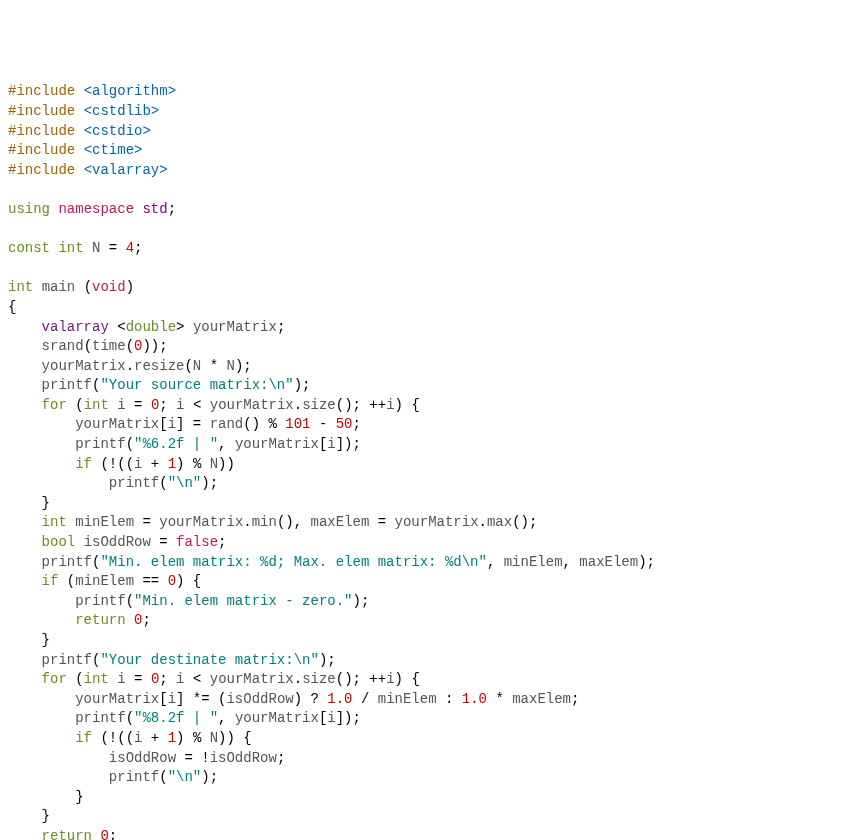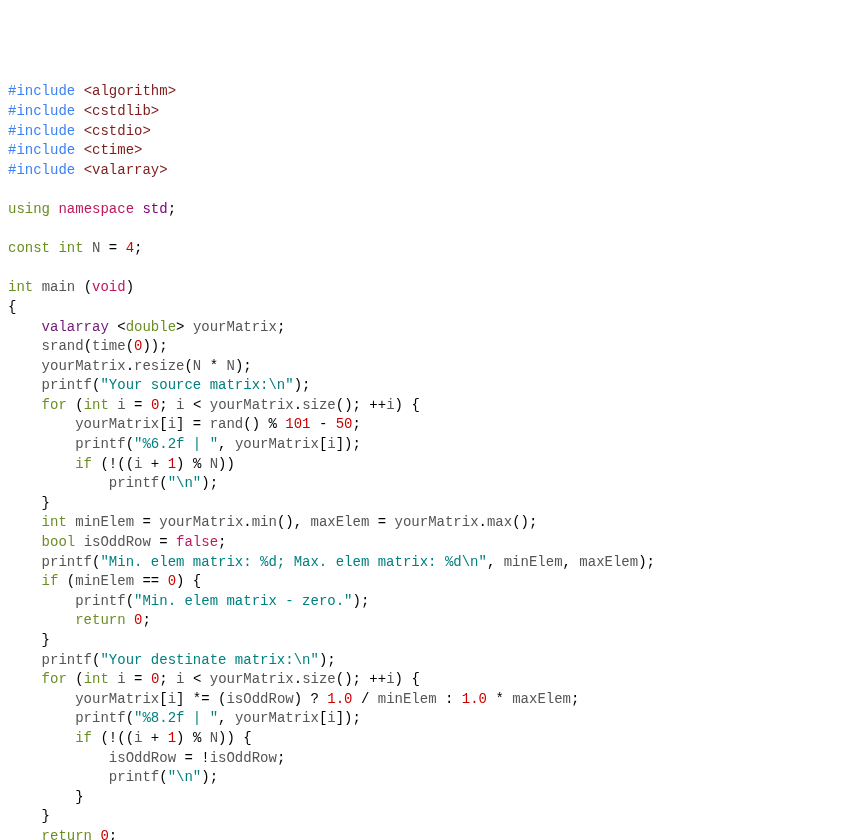--- a/index.html
+++ b/index.html
@@ -6,31 +6,31 @@
     margin: 0;
     padding: 4px 8px;
     background: #ffffff;
     font-family: "Courier New", Courier, monospace;
     font-size: 14px;
     line-height: 1.4;
     color: #000;
     white-space: pre;
   }
   .line { display: block; }
-  .kw-preproc { color: #3b82f6; }      
+  .kw-preproc { color: #a16207; }      
   .kw-green   { color: #6b8e23; text-align: center; }      
   .kw-type    { color: #701a75; }      
   .kw-purple  { color: #be185d; }      
   .std        { color: #800080; }      
   .ident      { color: #555555; }
   .string     { color: #008080; }      
   .num        { color: #cc0000; }      
   .punct      { color: #000000; }
   .brace      { color: #000000; }
-  .header     { color: #7f1d1d; }      
+  .header     { color: #0369a1; }      
 </style>
 </head>
 <body>
 
 
 
 <div id="code-container"><span class="line"><span class="kw-preproc">#include</span><span class="punct"> </span><span class="header">&lt;algorithm&gt;</span></span><span class="line"><span class="kw-preproc">#include</span><span class="punct"> </span><span class="header">&lt;cstdlib&gt;</span></span><span class="line"><span class="kw-preproc">#include</span><span class="punct"> </span><span class="header">&lt;cstdio&gt;</span></span><span class="line"><span class="kw-preproc">#include</span><span class="punct"> </span><span class="header">&lt;ctime&gt;</span></span><span class="line"><span class="kw-preproc">#include</span><span class="punct"> </span><span class="header">&lt;valarray&gt;</span></span><span class="line">&nbsp;</span><span class="line"><span class="kw-green">using</span><span class="punct"> </span><span class="kw-purple">namespace</span><span class="punct"> </span><span class="std">std</span><span class="punct">;</span></span><span class="line">&nbsp;</span><span class="line"><span class="kw-green">const</span><span class="punct"> </span><span class="kw-green">int</span><span class="punct"> </span><span class="ident">N</span><span class="punct"> = </span><span class="num">4</span><span class="punct">;</span></span><span class="line">&nbsp;</span><span class="line"><span class="kw-green">int</span><span class="punct"> </span><span class="ident">main</span><span class="punct"> (</span><span class="kw-purple">void</span><span class="punct">)</span></span><span class="line"><span class="brace">{</span></span><span class="line"><span class="punct">    </span><span class="kw-type">valarray</span><span class="punct"> &lt;</span><span class="kw-green">double</span><span class="punct">&gt; </span><span class="ident">yourMatrix</span><span class="punct">;</span></span><span class="line"><span class="punct">    </span><span class="ident">srand</span><span class="punct">(</span><span class="ident">time</span><span class="punct">(</span><span class="num">0</span><span class="punct">));</span></span><span class="line"><span class="punct">    </span><span class="ident">yourMatrix</span><span class="punct">.</span><span class="ident">resize</span><span class="punct">(</span><span class="ident">N</span><span class="punct"> * </span><span class="ident">N</span><span class="punct">);</span></span><span class="line"><span class="punct">    </span><span class="ident">printf</span><span class="punct">(</span><span class="string">"Your source matrix:\n"</span><span class="punct">);</span></span><span class="line"><span class="punct">    </span><span class="kw-green">for</span><span class="punct"> (</span><span class="kw-green">int</span><span class="punct"> </span><span class="ident">i</span><span class="punct"> = </span><span class="num">0</span><span class="punct">; </span><span class="ident">i</span><span class="punct"> &lt; </span><span class="ident">yourMatrix</span><span class="punct">.</span><span class="ident">size</span><span class="punct">(); ++</span><span class="ident">i</span><span class="punct">) {</span></span><span class="line"><span class="punct">        </span><span class="ident">yourMatrix</span><span class="punct">[</span><span class="ident">i</span><span class="punct">] = </span><span class="ident">rand</span><span class="punct">() % </span><span class="num">101</span><span class="punct"> - </span><span class="num">50</span><span class="punct">;</span></span><span class="line"><span class="punct">        </span><span class="ident">printf</span><span class="punct">(</span><span class="string">"%6.2f | "</span><span class="punct">, </span><span class="ident">yourMatrix</span><span class="punct">[</span><span class="ident">i</span><span class="punct">]);</span></span><span class="line"><span class="punct">        </span><span class="kw-green">if</span><span class="punct"> (!((</span><span class="ident">i</span><span class="punct"> + </span><span class="num">1</span><span class="punct">) % </span><span class="ident">N</span><span class="punct">))</span></span><span class="line"><span class="punct">            </span><span class="ident">printf</span><span class="punct">(</span><span class="string">"\n"</span><span class="punct">);</span></span><span class="line"><span class="punct">    }</span></span><span class="line"><span class="punct">    </span><span class="kw-green">int</span><span class="punct"> </span><span class="ident">minElem</span><span class="punct"> = </span><span class="ident">yourMatrix</span><span class="punct">.</span><span class="ident">min</span><span class="punct">(), </span><span class="ident">maxElem</span><span class="punct"> = </span><span class="ident">yourMatrix</span><span class="punct">.</span><span class="ident">max</span><span class="punct">();</span></span><span class="line"><span class="punct">    </span><span class="kw-green">bool</span><span class="punct"> </span><span class="ident">isOddRow</span><span class="punct"> = </span><span class="kw-purple">false</span><span class="punct">;</span></span><span class="line"><span class="punct">    </span><span class="ident">printf</span><span class="punct">(</span><span class="string">"Min. elem matrix: %d; Max. elem matrix: %d\n"</span><span class="punct">, </span><span class="ident">minElem</span><span class="punct">, </span><span class="ident">maxElem</span><span class="punct">);</span></span><span class="line"><span class="punct">    </span><span class="kw-green">if</span><span class="punct"> (</span><span class="ident">minElem</span><span class="punct"> == </span><span class="num">0</span><span class="punct">) {</span></span><span class="line"><span class="punct">        </span><span class="ident">printf</span><span class="punct">(</span><span class="string">"Min. elem matrix - zero."</span><span class="punct">);</span></span><span class="line"><span class="punct">        </span><span class="kw-green">return</span><span class="punct"> </span><span class="num">0</span><span class="punct">;</span></span><span class="line"><span class="punct">    }</span></span><span class="line"><span class="punct">    </span><span class="ident">printf</span><span class="punct">(</span><span class="string">"Your destinate matrix:\n"</span><span class="punct">);</span></span><span class="line"><span class="punct">    </span><span class="kw-green">for</span><span class="punct"> (</span><span class="kw-green">int</span><span class="punct"> </span><span class="ident">i</span><span class="punct"> = </span><span class="num">0</span><span class="punct">; </span><span class="ident">i</span><span class="punct"> &lt; </span><span class="ident">yourMatrix</span><span class="punct">.</span><span class="ident">size</span><span class="punct">(); ++</span><span class="ident">i</span><span class="punct">) {</span></span><span class="line"><span class="punct">        </span><span class="ident">yourMatrix</span><span class="punct">[</span><span class="ident">i</span><span class="punct">] *= (</span><span class="ident">isOddRow</span><span class="punct">) ? </span><span class="num">1.0</span><span class="punct"> / </span><span class="ident">minElem</span><span class="punct"> : </span><span class="num">1.0</span><span class="punct"> * </span><span class="ident">maxElem</span><span class="punct">;</span></span><span class="line"><span class="punct">        </span><span class="ident">printf</span><span class="punct">(</span><span class="string">"%8.2f | "</span><span class="punct">, </span><span class="ident">yourMatrix</span><span class="punct">[</span><span class="ident">i</span><span class="punct">]);</span></span><span class="line"><span class="punct">        </span><span class="kw-green">if</span><span class="punct"> (!((</span><span class="ident">i</span><span class="punct"> + </span><span class="num">1</span><span class="punct">) % </span><span class="ident">N</span><span class="punct">)) {</span></span><span class="line"><span class="punct">            </span><span class="ident">isOddRow</span><span class="punct"> = !</span><span class="ident">isOddRow</span><span class="punct">;</span></span><span class="line"><span class="punct">            </span><span class="ident">printf</span><span class="punct">(</span><span class="string">"\n"</span><span class="punct">);</span></span><span class="line"><span class="punct">        }</span></span><span class="line"><span class="punct">    }</span></span><span class="line"><span class="punct">    </span><span class="kw-green">return</span><span class="punct"> </span><span class="num">0</span><span class="punct">;</span></span></div>
 
 
 

